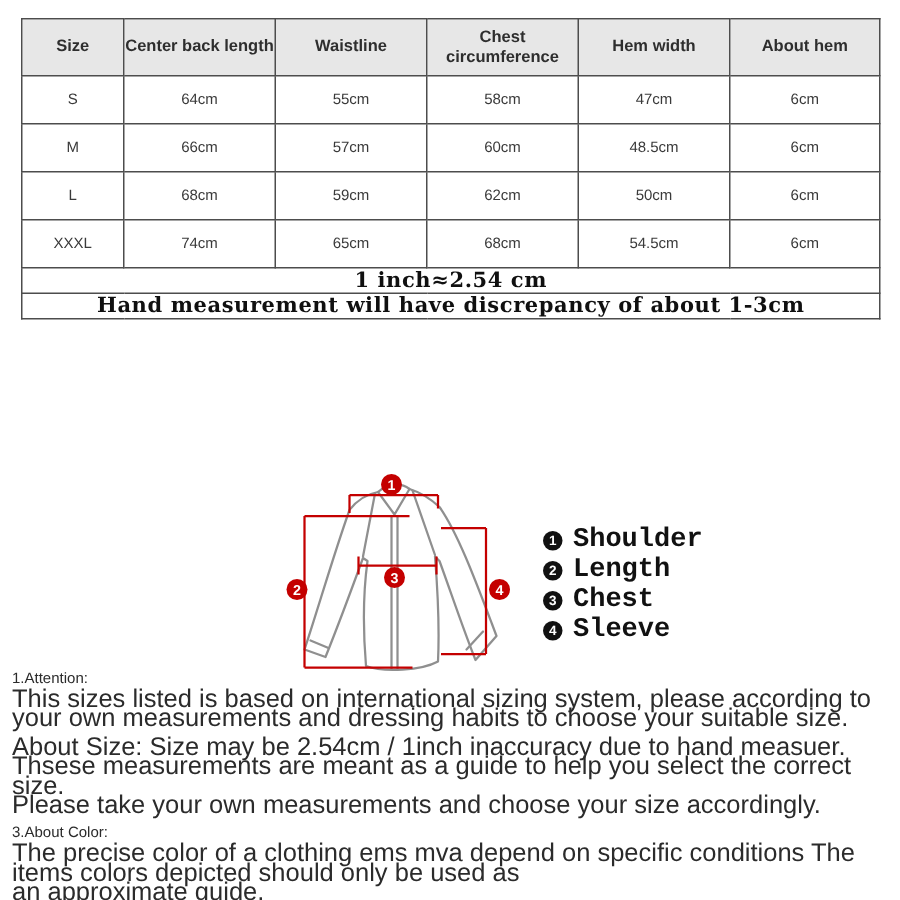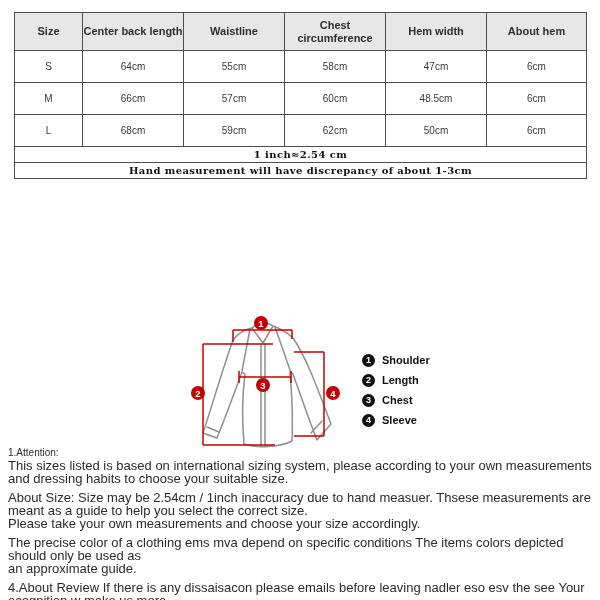--- a/index.html
+++ b/index.html
@@ -18,43 +18,43 @@
     border:1px solid #4d4d4d; text-align:center; vertical-align:middle;
     padding:0; overflow:hidden;
   }
   .size-table th {
     height:37px; background:#e7e7e7; color:#2e2e2e;
     font-size:11px; font-weight:bold; line-height:13px;
   }
   .size-table td.data-cell { height:31px; font-size:10px; color:#3a3a3a; }
   .size-table td.note-cell {
     height:15px; font-family:"DejaVu Serif", serif; font-weight:bold;
-    font-size:10px; letter-spacing:0.4px; color:#101010;
+    font-size:14px; letter-spacing:0.4px; color:#101010;
   }
   col.c0{width:68px} col.c1{width:101px} col.c2{width:101px}
   col.c3{width:101px} col.c4{width:101px} col.c5{width:100px}
 
   
   .diagram-svg { position:absolute; left:176px; top:306px; }
   ul.legend {
     position:absolute; left:362px; top:350px; margin:0; padding:0; list-style:none;
   }
   ul.legend li { display:flex; align-items:center; height:20px; }
   .legend-bullet {
     display:inline-block; width:13px; height:13px; border-radius:50%;
     background:#111; color:#fff; font-size:9px; font-weight:bold;
     line-height:13px; text-align:center; margin-right:7px; flex:0 0 13px;
   }
-  .legend-label { font-size:11px; font-weight:bold; color:#111; }
+  .legend-label { font-size:18px; font-weight:bold; color:#111;font-family:Liberation Mono, monospace; }
 
   
   .sections { position:absolute; left:8px; top:446px; width:588px; }
   .sec { margin:0 0 6px 0; }
   .sec-title { font-size:10px; line-height:13px; color:#2b2b2b; }
-  .sec-body  { font-size:13px; line-height:13px; color:#2b2b2b; white-space:pre-line; }
+  .sec-body  { font-size:17px; line-height:13px; color:#2b2b2b; white-space:pre-line; }
 </style>
 </head>
 <body>
 
 <div class="page">
 
   <table class="size-table">
     <colgroup>
       <col class="c0">
         <col class="c1">
@@ -89,20 +89,28 @@
           <td class="data-cell">60cm</td>
           <td class="data-cell">48.5cm</td>
           <td class="data-cell">6cm</td>
         </tr>
         <tr>
           <td class="data-cell">L</td>
           <td class="data-cell">68cm</td>
           <td class="data-cell">59cm</td>
           <td class="data-cell">62cm</td>
           <td class="data-cell">50cm</td>
+          <td class="data-cell">6cm</td>
+        </tr>
+        <tr>
+          <td class="data-cell">XXXL</td>
+          <td class="data-cell">74cm</td>
+          <td class="data-cell">65cm</td>
+          <td class="data-cell">68cm</td>
+          <td class="data-cell">54.5cm</td>
           <td class="data-cell">6cm</td>
         </tr>
       </tbody>
     <tbody id="note-rows">
         <tr>
           <td class="note-cell" colspan="6">1 inch≈2.54 cm</td>
         </tr>
         <tr>
           <td class="note-cell" colspan="6">Hand measurement will have discrepancy of about 1-3cm</td>
         </tr>
@@ -179,20 +187,21 @@
   <div class="sections" id="sections">
       <div class="sec">
         <div class="sec-title">1.Attention:</div>
         <div class="sec-body">This sizes listed is based on international sizing system, please according to your own measurements and dressing habits to choose your suitable size.</div>
       </div>
       <div class="sec">
         <div class="sec-body">About Size: Size may be 2.54cm / 1inch inaccuracy due to hand measuer. Thsese measurements are meant as a guide to help you select the correct size.
 Please take your own measurements and choose your size accordingly.</div>
       </div>
       <div class="sec">
+        <div class="sec-title">3.About Color:</div>
         <div class="sec-body">The precise color of a clothing ems mva depend on specific conditions The items colors depicted should only be used as
 an approximate guide.</div>
       </div>
       <div class="sec">
         <div class="sec-body">4.About Review If there is any dissaisacon please emails before leaving nadler eso esv the see Your ecognition w make us more
 conent and serve you better.</div>
       </div>
     </div>
 
 </div>

